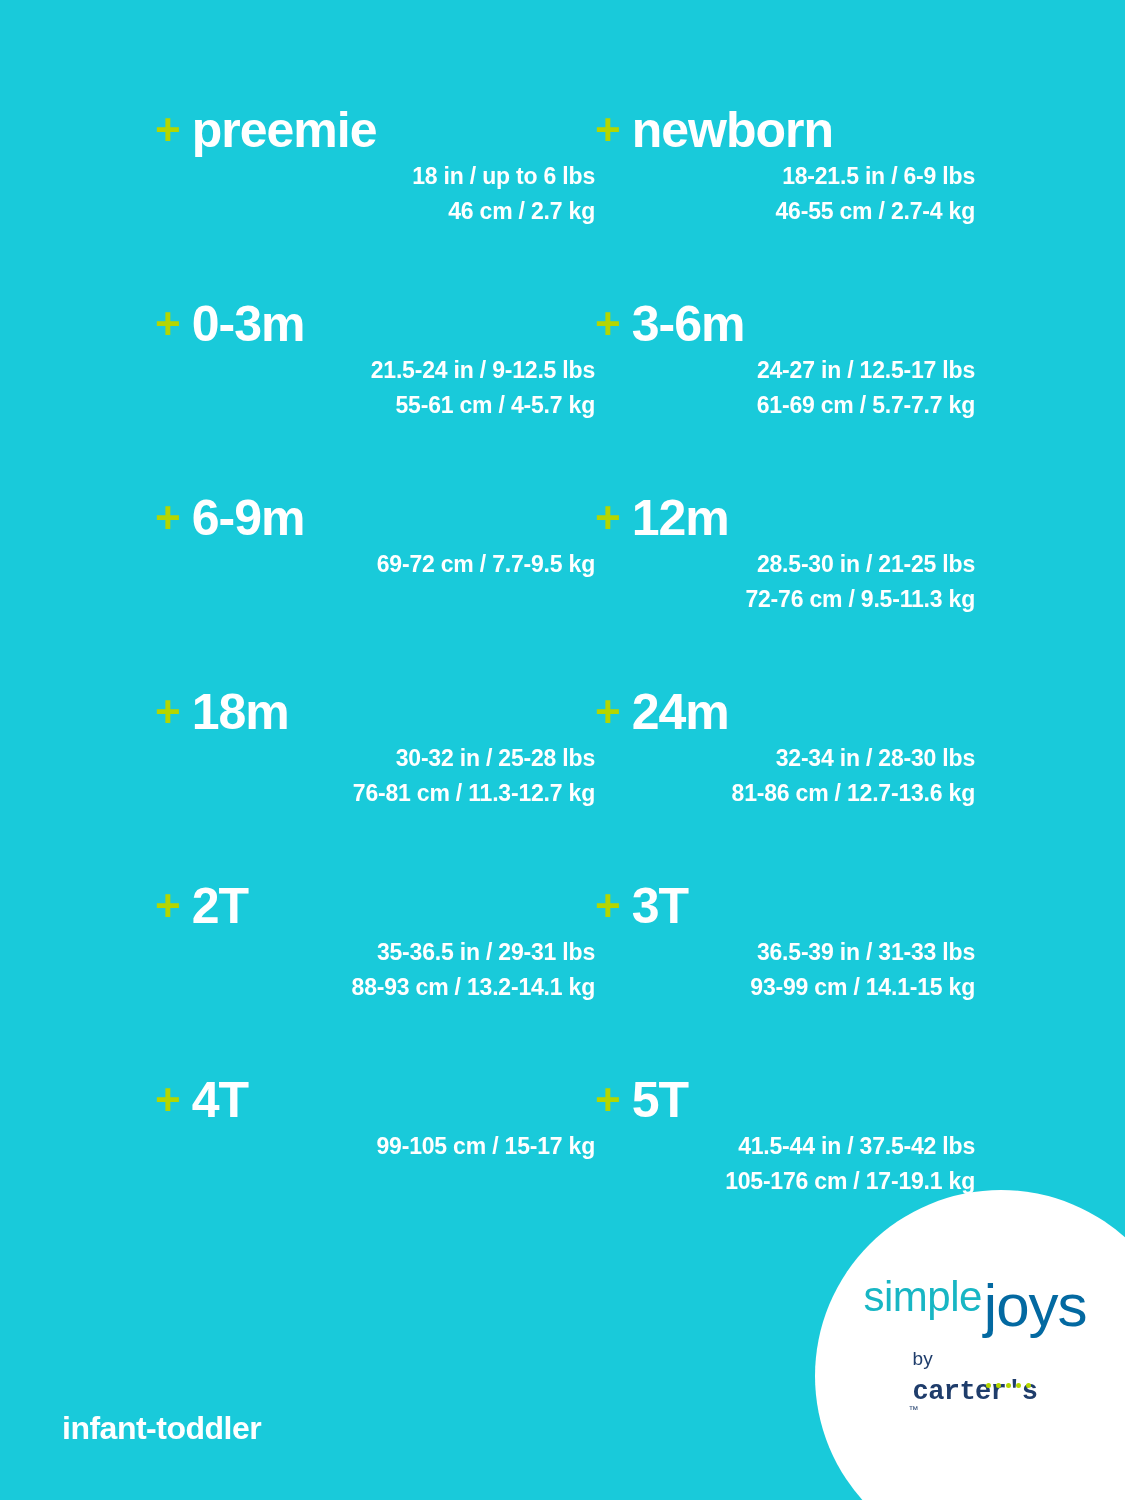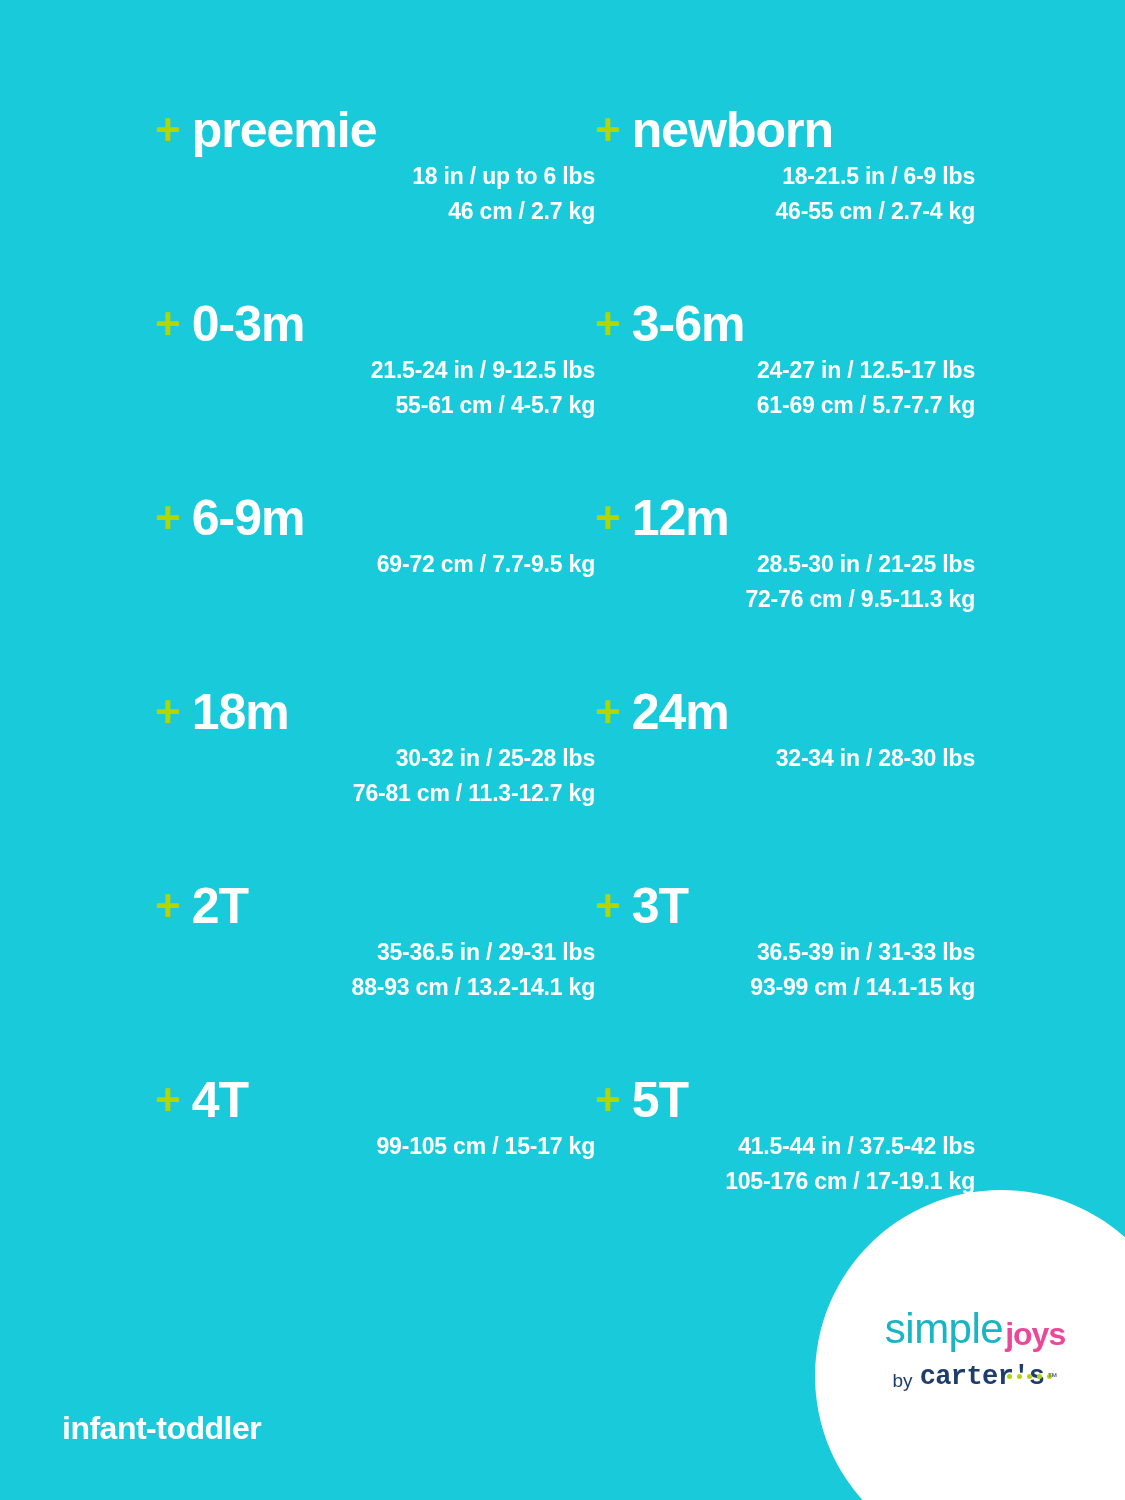--- a/index.html
+++ b/index.html
@@ -94,34 +94,34 @@
     background: #ffffff;
     display: flex;
     flex-direction: column;
     align-items: center;
     justify-content: center;
     padding-right: 52px;
     padding-bottom: 52px;
   }
   .logo-main {
     display: flex;
-    align-items: flex-end;
+    align-items: flex-start;
     gap: 2px;
     line-height: 1;
   }
   .logo-simple {
     color: #18b6c4;
     font-size: 42px;
     font-weight: 400;
     letter-spacing: -0.5px;
   }
   .logo-joys {
-    color: #ec4899;
-    font-size: 32px;
-    font-weight: 700;
+    color: #0369a1;
+    font-size: 60px;
+    font-weight: 400;
     letter-spacing: -1px;
     position: relative;
   }
   .logo-dots {
     display: block;
     position: absolute;
     left: 2px;
     bottom: -7px;
     width: 100%;
     height: 5px;
@@ -130,22 +130,23 @@
     display: inline-block;
     width: 5px;
     height: 5px;
     border-radius: 50%;
     background: #b4d600;
     margin-right: 5px;
   }
   .logo-sub {
     margin-top: 12px;
     display: flex;
-    align-items: flex-end;
+    align-items: flex-start;
     gap: 7px;
+    flex-direction: column;
   }
   .logo-by {
     color: #1f3d6b;
     font-size: 19px;
     font-weight: 400;
   }
   .logo-carters {
     color: #1f3d6b;
     font-size: 27px;
     font-weight: 700;
@@ -229,20 +230,21 @@
       <div class="detail">30-32 in / 25-28 lbs</div>
       <div class="detail">76-81 cm / 11.3-12.7 kg</div>
     </div>
 
     <div class="cell">
       <div class="size-head">
         <span class="plus">+</span>
         <span class="size-name">24m</span>
       </div>
       <div class="detail">32-34 in / 28-30 lbs</div>
+      <div class="detail">81-86 cm / 12.7-13.6 kg</div>
     </div>
 
     <div class="cell">
       <div class="size-head">
         <span class="plus">+</span>
         <span class="size-name">2T</span>
       </div>
       <div class="detail">35-36.5 in / 29-31 lbs</div>
       <div class="detail">88-93 cm / 13.2-14.1 kg</div>
     </div>

